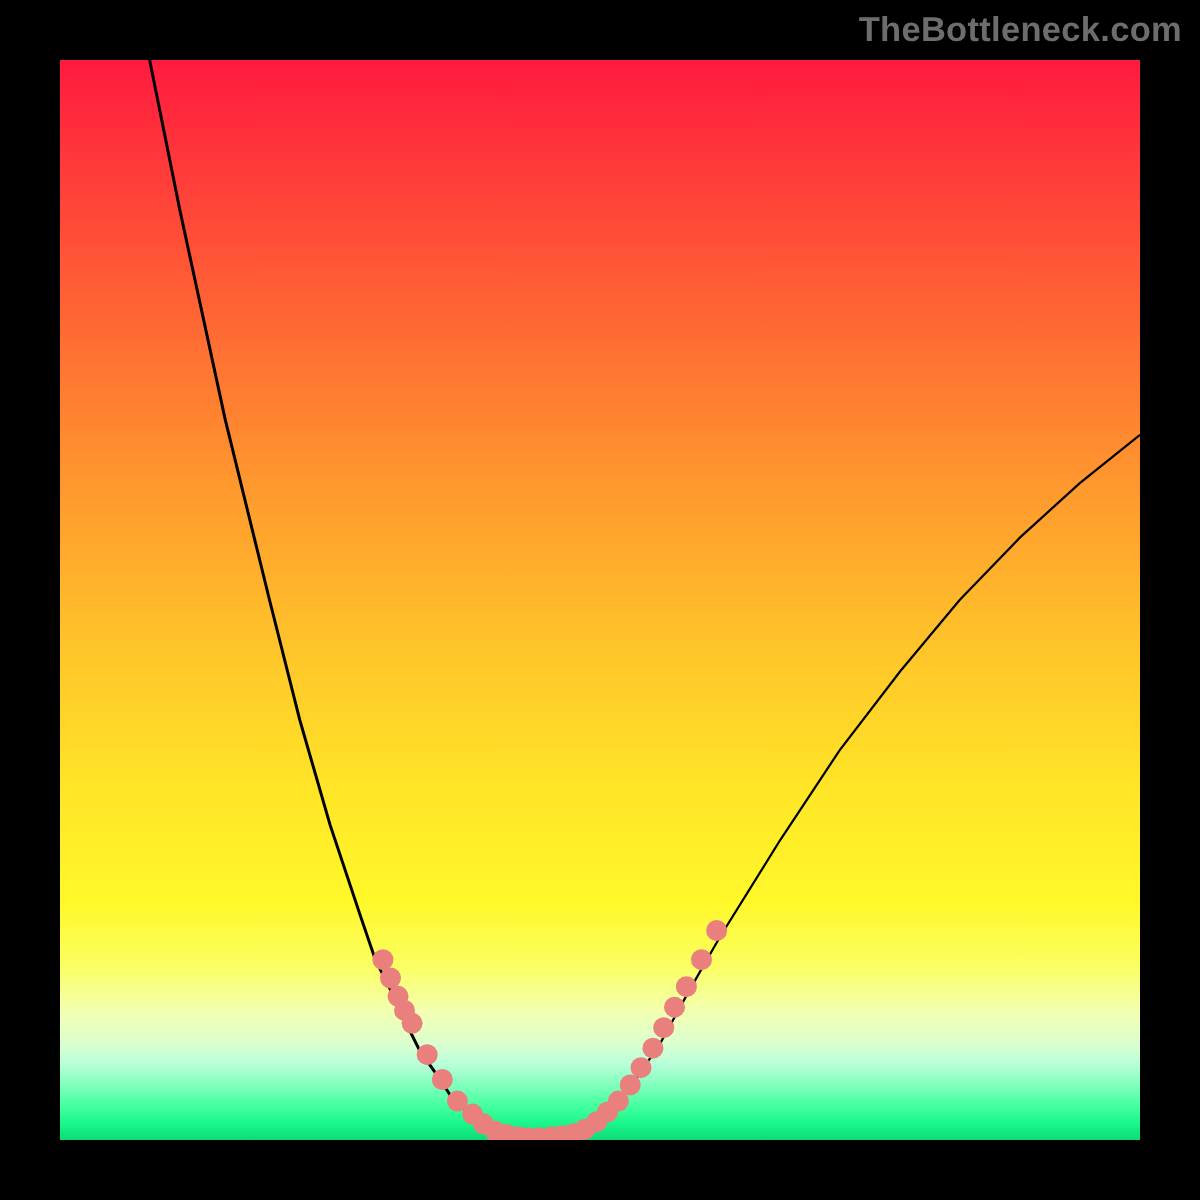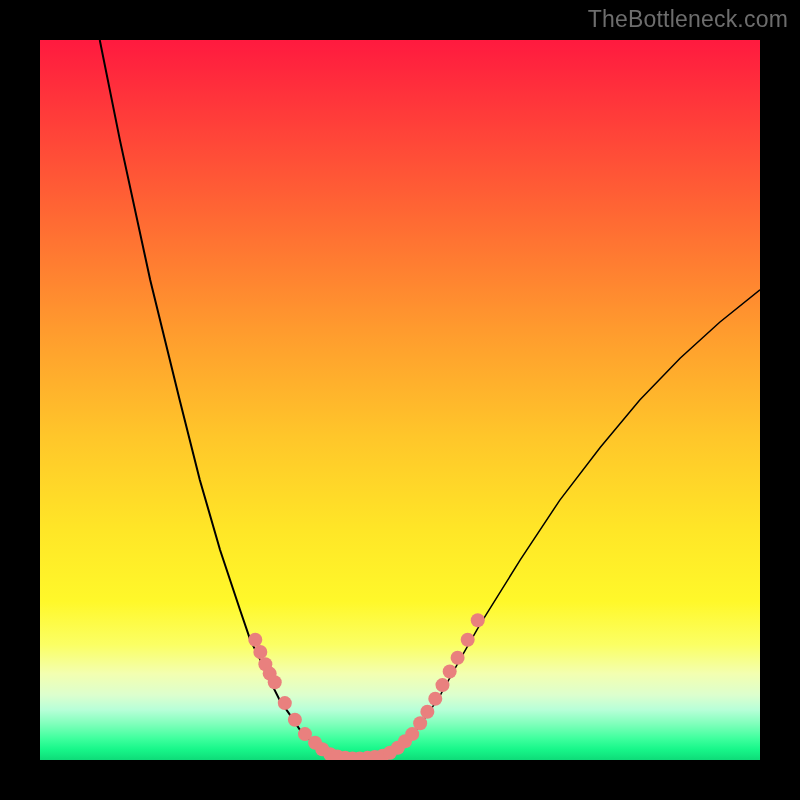--- a/index.html
+++ b/index.html
@@ -46,21 +46,21 @@
       #18f78a 98.5%,
       #0edb78 100%
     );
   }
   .watermark {
     position: absolute;
     top: 6px;
     right: 12px;
     color: #6d6d6d;
     font-size: 23px;
-    font-weight: 400;
+    font-weight: 700;
     letter-spacing: 0.2px;
     user-select: none;
   }
   svg.curves {
     position: absolute;
     inset: 0;
   }
 </style>
 </head>
 <body>

